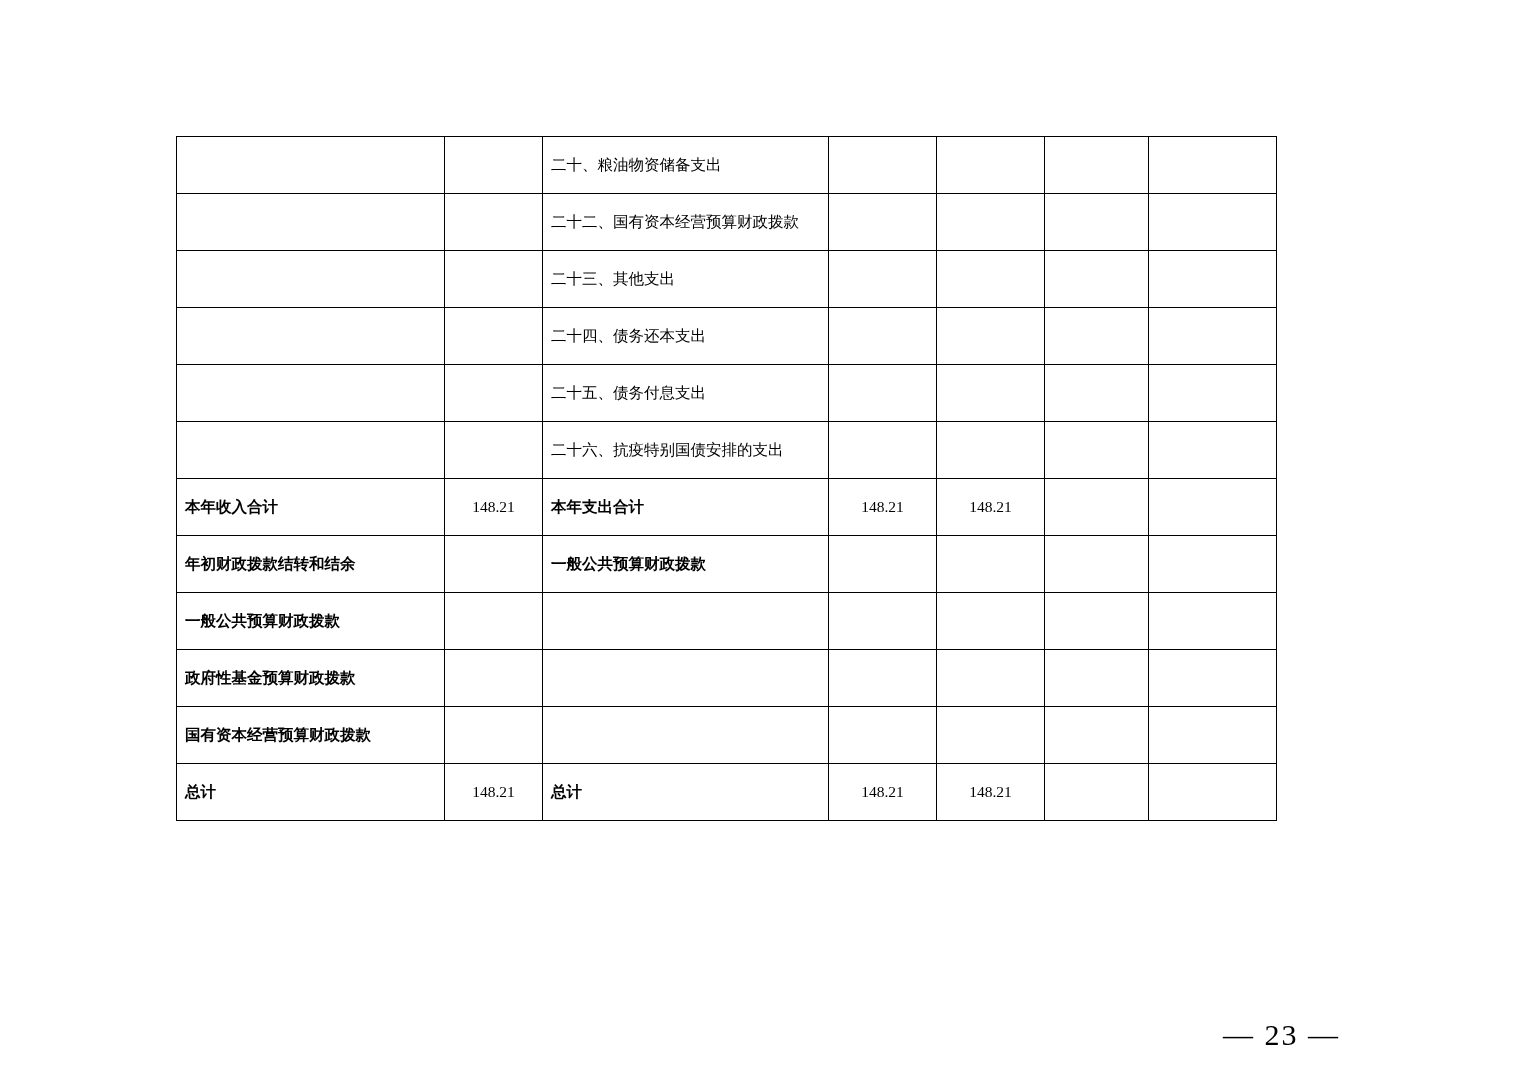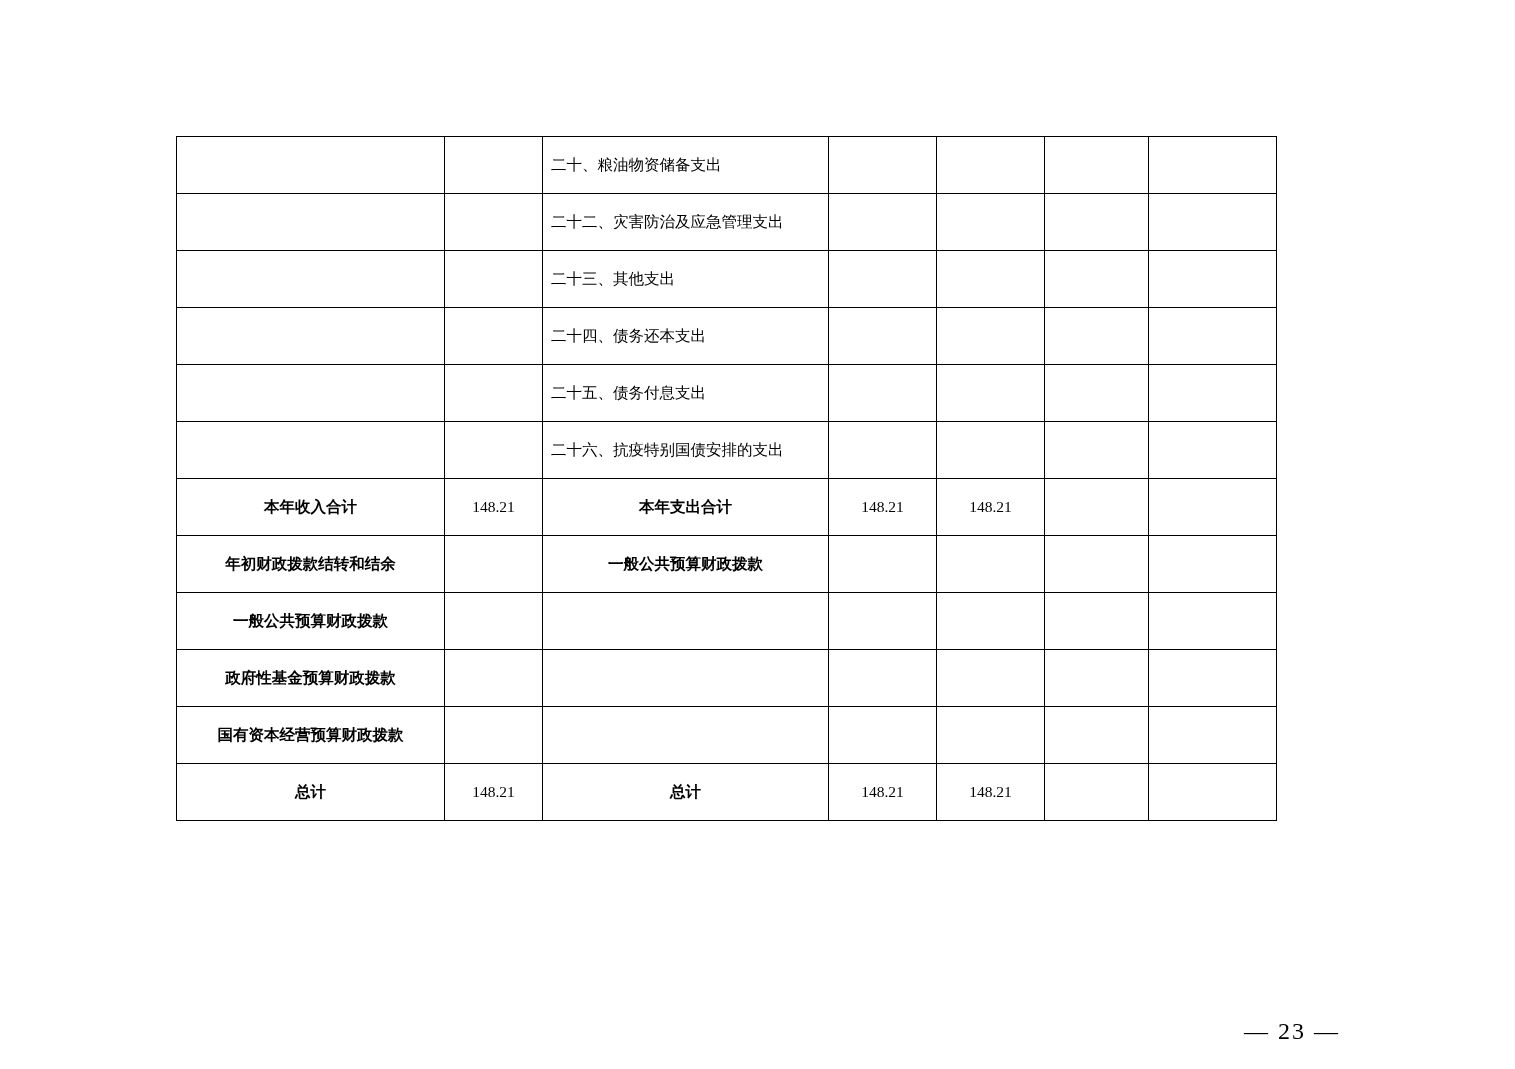--- a/index.html
+++ b/index.html
@@ -41,42 +41,42 @@
   }
   .col-a { width: 268px; }
   .col-b { width: 98px; }
   .col-c { width: 286px; }
   .col-d { width: 108px; }
   .col-e { width: 108px; }
   .col-f { width: 104px; }
   .col-g { width: 128px; }
 
   .t-left { text-align: left; }
-  .t-center { text-align: center; }
+  .t-center { text-align: left; }
   .num {
     text-align: center;
     font-size: 15px;
     font-family: "Liberation Serif", "DejaVu Serif", serif;
   }
   .label-cn {
     font-family: "DejaVu Sans", "Liberation Sans", sans-serif;
     font-size: 15px;
   }
   .bold-cn {
     font-family: "DejaVu Sans", "Liberation Sans", sans-serif;
     font-size: 15px;
     font-weight: bold;
   }
   .page-number {
     position: absolute;
     left: 0;
     top: 1018px;
     width: 1340px;
     text-align: right;
-    font-size: 24px;
+    font-size: 30px;
     letter-spacing: 2px;
     font-family: "Liberation Serif", "DejaVu Serif", serif;
   }
 </style>
 </head>
 <body>
 
 <div class="page">
 
   <table class="budget-table">
@@ -95,21 +95,21 @@
           <td class="num"></td>
           <td class="label-cn t-left">二十、粮油物资储备支出</td>
           <td class="num"></td>
           <td class="num"></td>
           <td class="num"></td>
           <td class="num"></td>
         </tr>
         <tr>
           <td class="label-cn t-center"></td>
           <td class="num"></td>
-          <td class="label-cn t-left">二十二、灾害防治及应急管理支出</td>
+          <td class="label-cn t-left">二十二、国有资本经营预算财政拨款</td>
           <td class="num"></td>
           <td class="num"></td>
           <td class="num"></td>
           <td class="num"></td>
         </tr>
         <tr>
           <td class="label-cn t-center"></td>
           <td class="num"></td>
           <td class="label-cn t-left">二十三、其他支出</td>
           <td class="num"></td>

